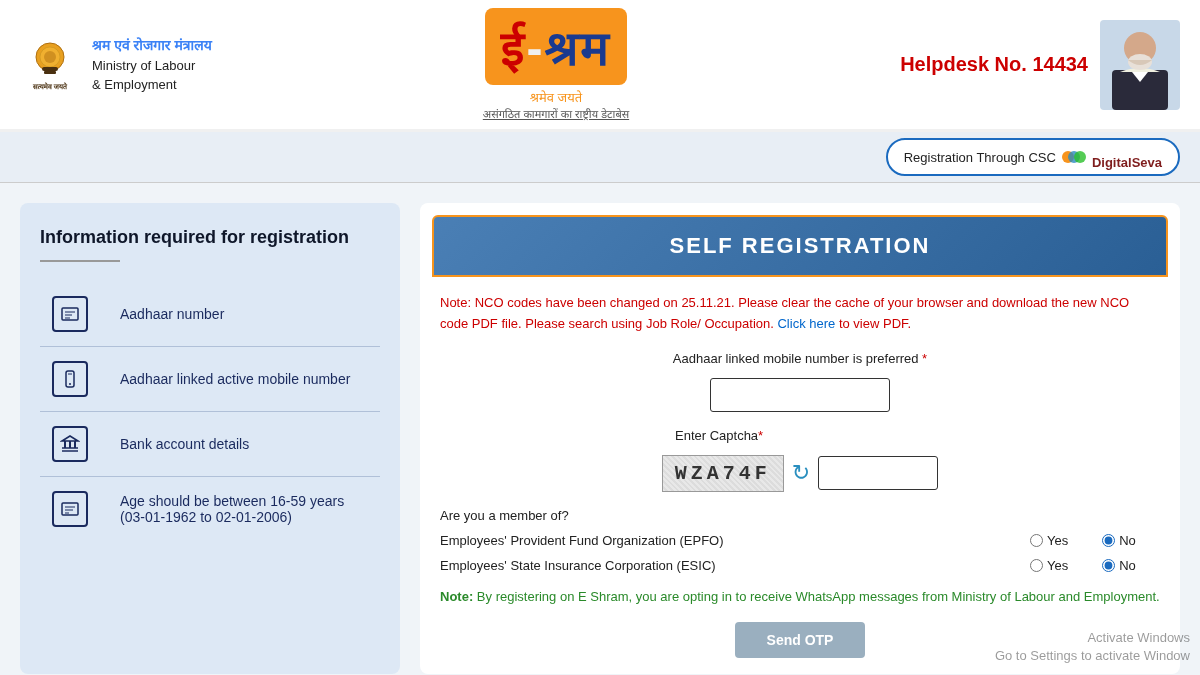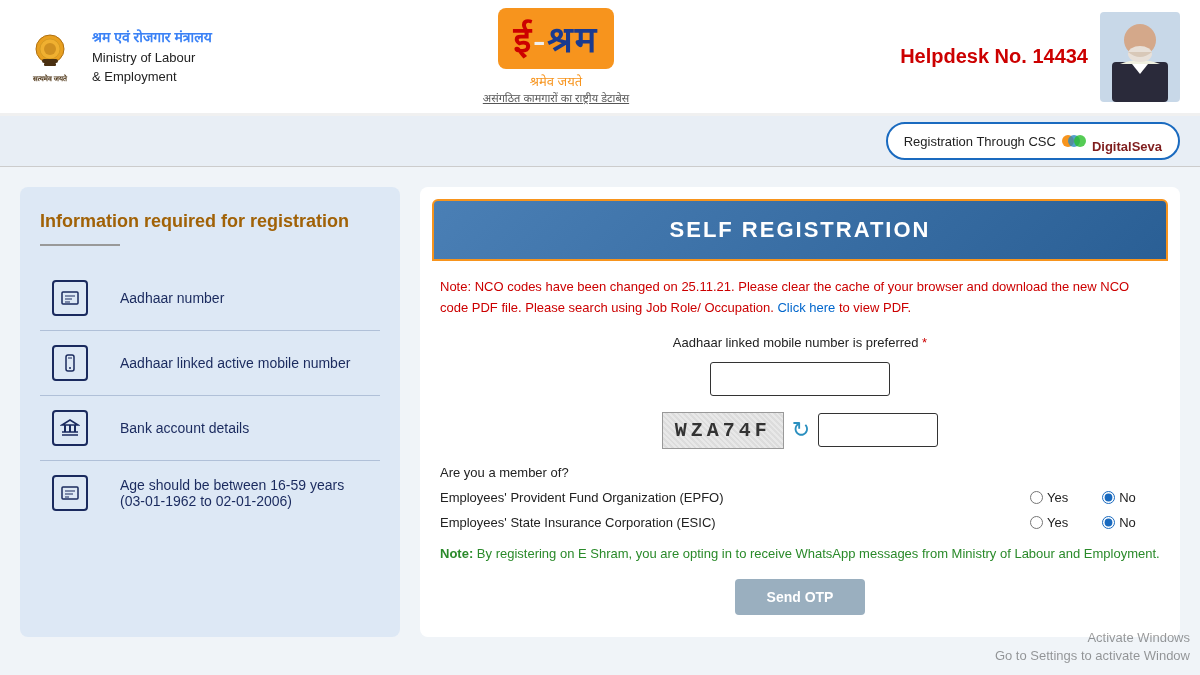--- a/index.html
+++ b/index.html
@@ -37,25 +37,24 @@
     .header-center {
       text-align: center;
     }
     .eshram-logo {
       background: #f7941d;
       border-radius: 8px;
       padding: 6px 16px;
       display: inline-block;
     }
     .eshram-logo .hindi-eshram {
-      font-size: 36px;
+      font-size: 48px;
       font-weight: bold;
       color: #1a3a8f;
       letter-spacing: 2px;
-      font-family: Liberation Serif, serif;
     }
     .eshram-logo .hindi-eshram span {
       color: #1a3a8f;
     }
     .helpdesk {
       color: #cc0000;
       font-size: 20px;
       font-weight: bold;
     }
 
@@ -94,21 +93,21 @@
 
     
     .left-panel {
       background: #dde8f5;
       border-radius: 8px;
       padding: 24px 20px;
       width: 380px;
       flex-shrink: 0;
     }
     .left-panel h2 {
-      color: #a16207;
+      color: #0f172a;
       font-size: 18px;
       margin-bottom: 12px;
     }
     .divider {
       border: none;
       border-top: 2px solid #999;
       margin-bottom: 20px;
       width: 80px;
     }
     .info-item {
@@ -425,20 +424,23 @@
       </div>
 
       <div class="form-row">
         <label class="form-label">
           <span>Aadhaar linked mobile number is preferred</span><span class="required"> *</span>
         </label>
         <input type="text" class="form-input" style="">
       </div>
 
       <div class="form-row">
+        <label class="form-label">
+          <span>Enter Captcha</span><span class="required">*</span>
+        </label>
         <div class="captcha-area">
           <div class="captcha-img">WZA74F</div>
           <span class="refresh-icon" title="Refresh Captcha">↻</span>
           <input type="text" class="form-input" style="width: 120px;">
         </div>
       </div>
 
       <div class="member-section">
         <div class="member-question">Are you a member of?</div>
 

